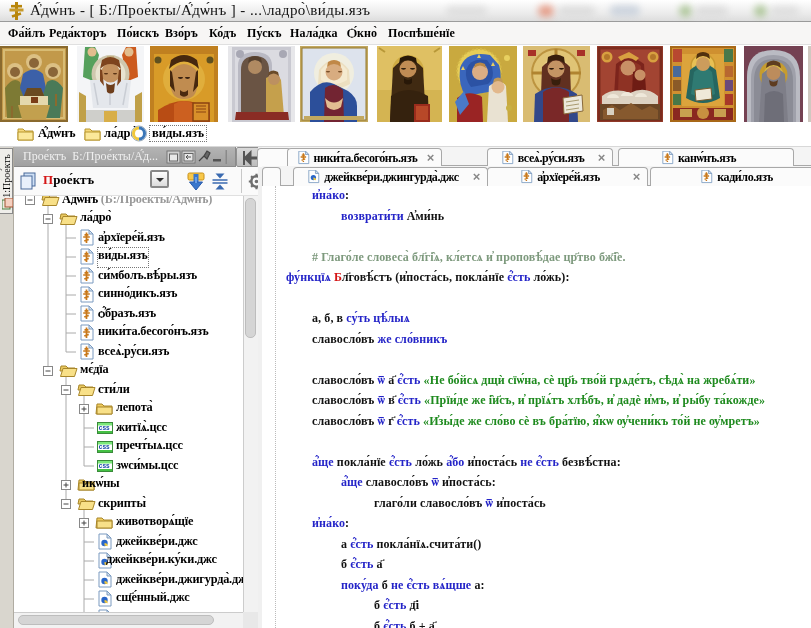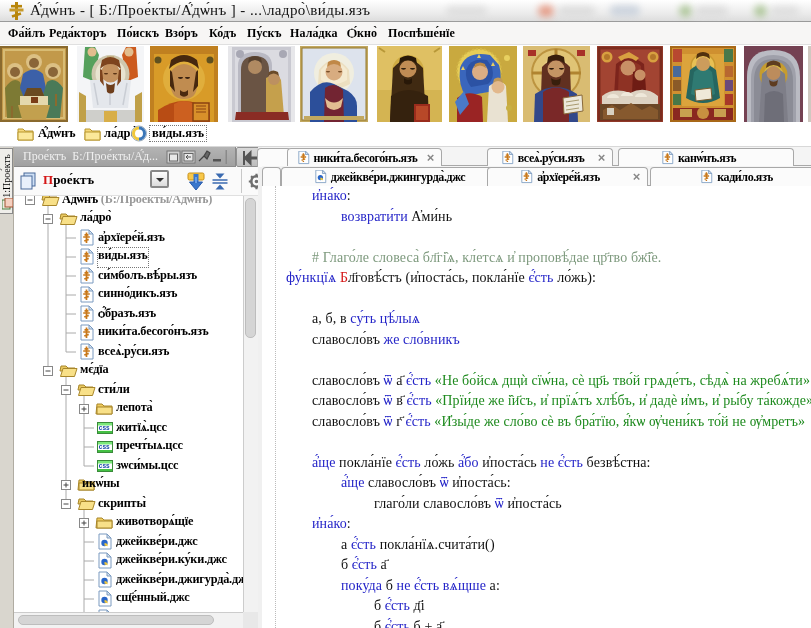--- a/index.html
+++ b/index.html
@@ -38,21 +38,21 @@
 #hthumb{left:18px;top:615px;width:196px;height:10px;background:#d5d5d5;border:1px solid #bdbdbd;border-radius:5px}
 #corner{left:243px;top:612px;width:15px;height:16px;background:#e8e8e8}
 
 #edgap{left:258px;top:147px;width:4px;height:481px;background:#f0f0f0}
 #tabs1{left:262px;top:147px;width:549px;height:19px;background:#f4f4f4;border-bottom:1px solid #a8a8a8}
 #tabs2{left:262px;top:166px;width:549px;height:20px;background:#f4f4f4;border-bottom:1px solid #a8a8a8}
 .tab{position:absolute;top:1px;height:19px;background:#fbfbfb;border:1px solid #a8a8a8;border-bottom:none;border-radius:4px 4px 0 0;font-size:12px;letter-spacing:-0.4px;font-weight:bold;white-space:nowrap;display:flex;align-items:center;justify-content:center}
 .tab .x{position:absolute;right:7px;top:1px;color:#888;font-family:"Liberation Sans",sans-serif;font-size:13px}
 #code{left:262px;top:186px;width:549px;height:442px;background:#fff;overflow:hidden}
 #dotrule{left:275px;top:186px;width:1px;height:442px;background:transparent;border-left:1px dotted #bbb}
-.cl{position:absolute;font-size:14px;white-space:nowrap;color:#111;font-weight:normal;letter-spacing:0.1px}
+.cl{position:absolute;font-size:12px;white-space:nowrap;color:#111;font-weight:bold;letter-spacing:0.1px}
 .kw{color:#2424c8}
 .st{color:#1e8a1e}
 .cm{color:#7d997d}
 .rd{color:#d51616}
 .sel{outline:1px dotted #777}
 </style></head><body>
 <div class="abs" id="title">
   <svg class="abs" style="left:7px;top:1px" width="19" height="20" viewBox="0 0 19 20">
     <g fill="none">
     <path d="M9.5 1 V19" stroke="#b8860b" stroke-width="3"></path>
@@ -523,21 +523,21 @@
     <div class="trow" style="left:66px;top:166px">мє́дїа</div>
     <div class="trow" style="left:84px;top:186px">сти́ли</div>
     <div class="trow" style="left:102px;top:204px">лепота̀</div>
     <div class="trow" style="left:102px;top:224px">житїѧ̀.цсс</div>
     <div class="trow" style="left:102px;top:242px">пречт́ыѧ.цсс</div>
     <div class="trow" style="left:102px;top:262px">зѡси́мы.цсс</div>
     <div class="trow" style="left:68px;top:280px">икѡ́ны</div>
     <div class="trow" style="left:84px;top:300px">скрипты̀</div>
     <div class="trow" style="left:102px;top:318px">животворѧ́щїе</div>
     <div class="trow" style="left:102px;top:338px">джейкве́ри.джс</div>
-    <div class="trow" style="left:102px;top:356px">джейкве́ри.ку́ки.джс</div>
+    <div class="trow" style="left:92px;top:356px">джейкве́ри.ку́ки.джс</div>
     <div class="trow" style="left:102px;top:376px">джейкве́ри.джигурда̀.джс</div>
     <div class="trow" style="left:102px;top:394px">сщ҃е́нный.джс</div>
   </div>
 <div class="abs" id="tscroll"></div>
 <div class="abs" id="tthumb"></div>
 <div class="abs" id="hscroll"></div>
 <div class="abs" id="hthumb"></div>
 <div class="abs" id="corner"></div>
 <div class="abs" id="edgap"></div>
 <div class="abs" id="tabs1">
@@ -570,21 +570,21 @@
           <path d="M1 0 h8 l4 4 v11 h-12 z" fill="#fff" stroke="#7a9ac0"></path>
           <path d="M9 0 l4 4 h-4 z" fill="#d8e4f0" stroke="#7a9ac0"></path>
 <path d="M6.5 2.5 v10.5 M4.5 4.8 h4 M3.2 7 h6.6 M4.3 11 l4.4 -1.6" stroke="#c8781a" stroke-width="1.7"></path>
         </g>
       </svg>
       <span>канѡ́нъ.язъ</span>
     </div>
   </div>
 <div class="abs" id="tabs2">
     <div class="tab" style="left:0px;width:19px"></div>
-    <div class="tab" style="left:19px;width:232px">
+    <div class="tab" style="left:31px;width:195px">
       <svg style="margin-right:4px;margin-left:-14px" width="12" height="14" viewBox="0 0 14.5 16.5">
         <g transform="translate(0,0)">
           <path d="M1 0 h8 l4 4 v11 h-12 z" fill="#fff" stroke="#7a9ac0"></path>
           <path d="M9 0 l4 4 h-4 z" fill="#d8e4f0" stroke="#7a9ac0"></path>
 <circle cx="6.5" cy="9" r="3.2" fill="#2a66c8"></circle>
           <path d="M6.5 9 a3.2 3.2 0 0 1 3.2 3.2 l-3.2 -0.6 z" fill="#f0c83c"></path>
         </g>
       </svg>
       <span>джейкве́ри.джингурда̀.джс</span>
       <span class="x">×</span>

